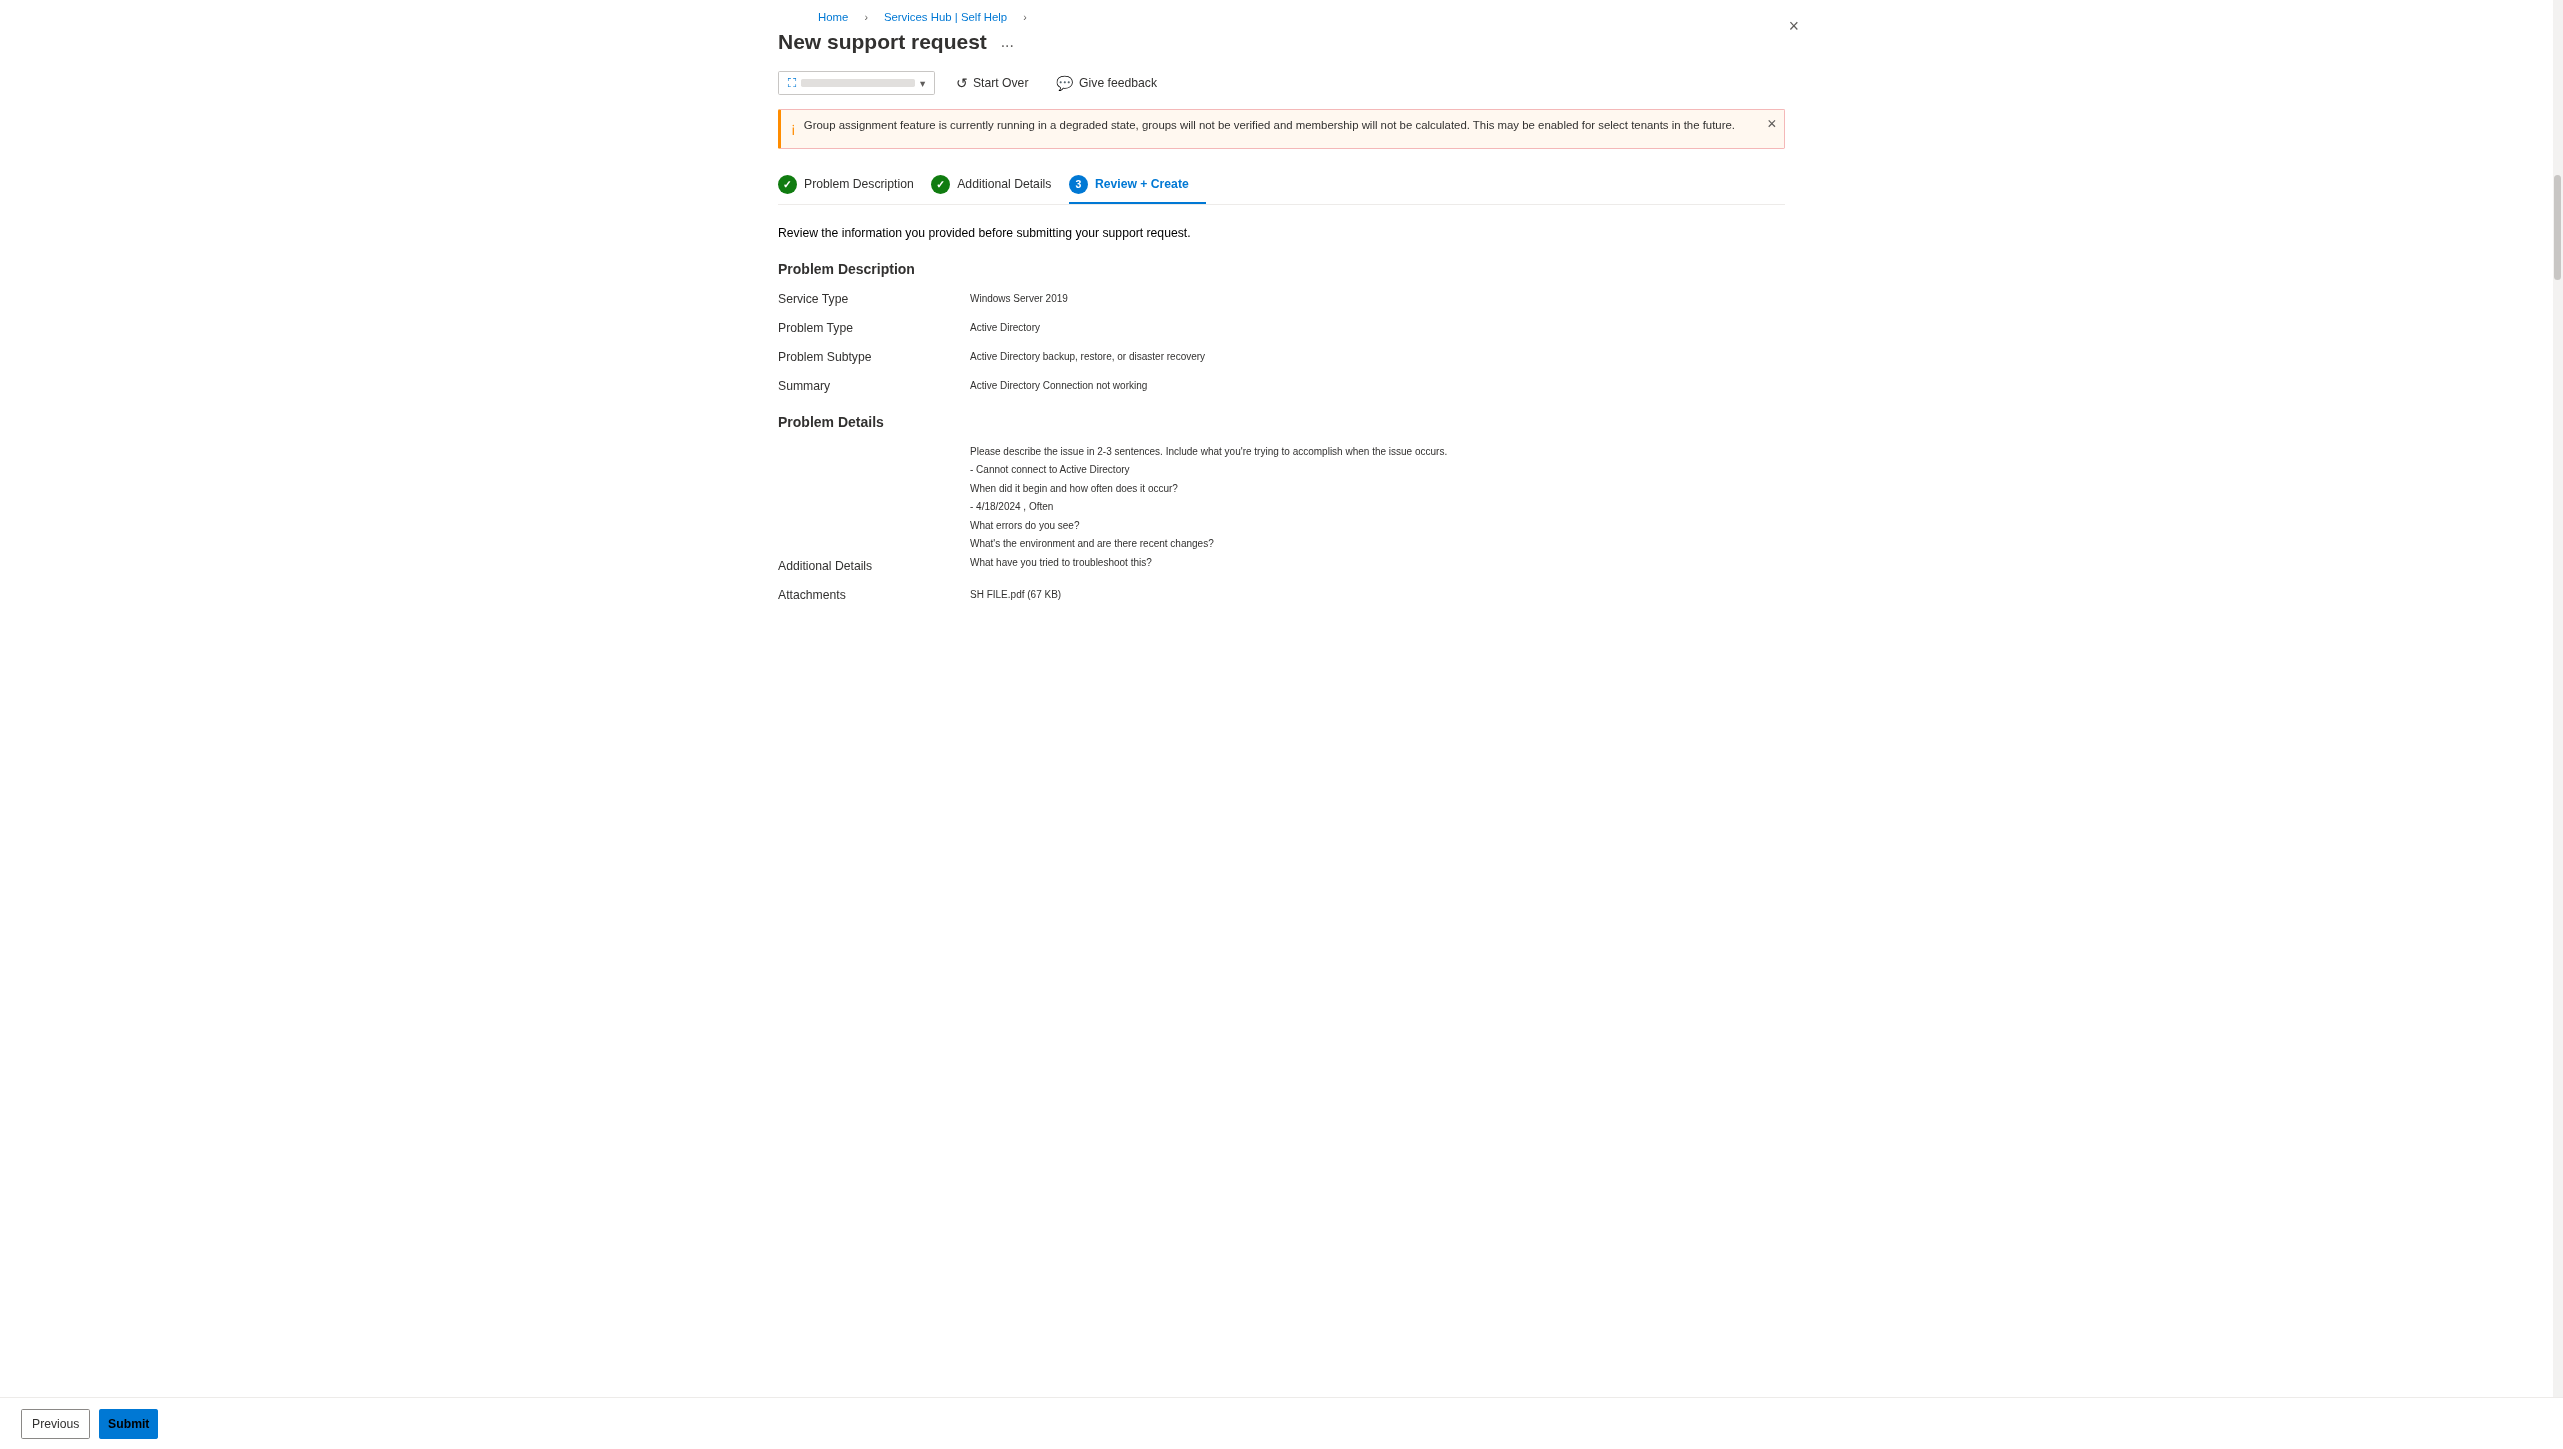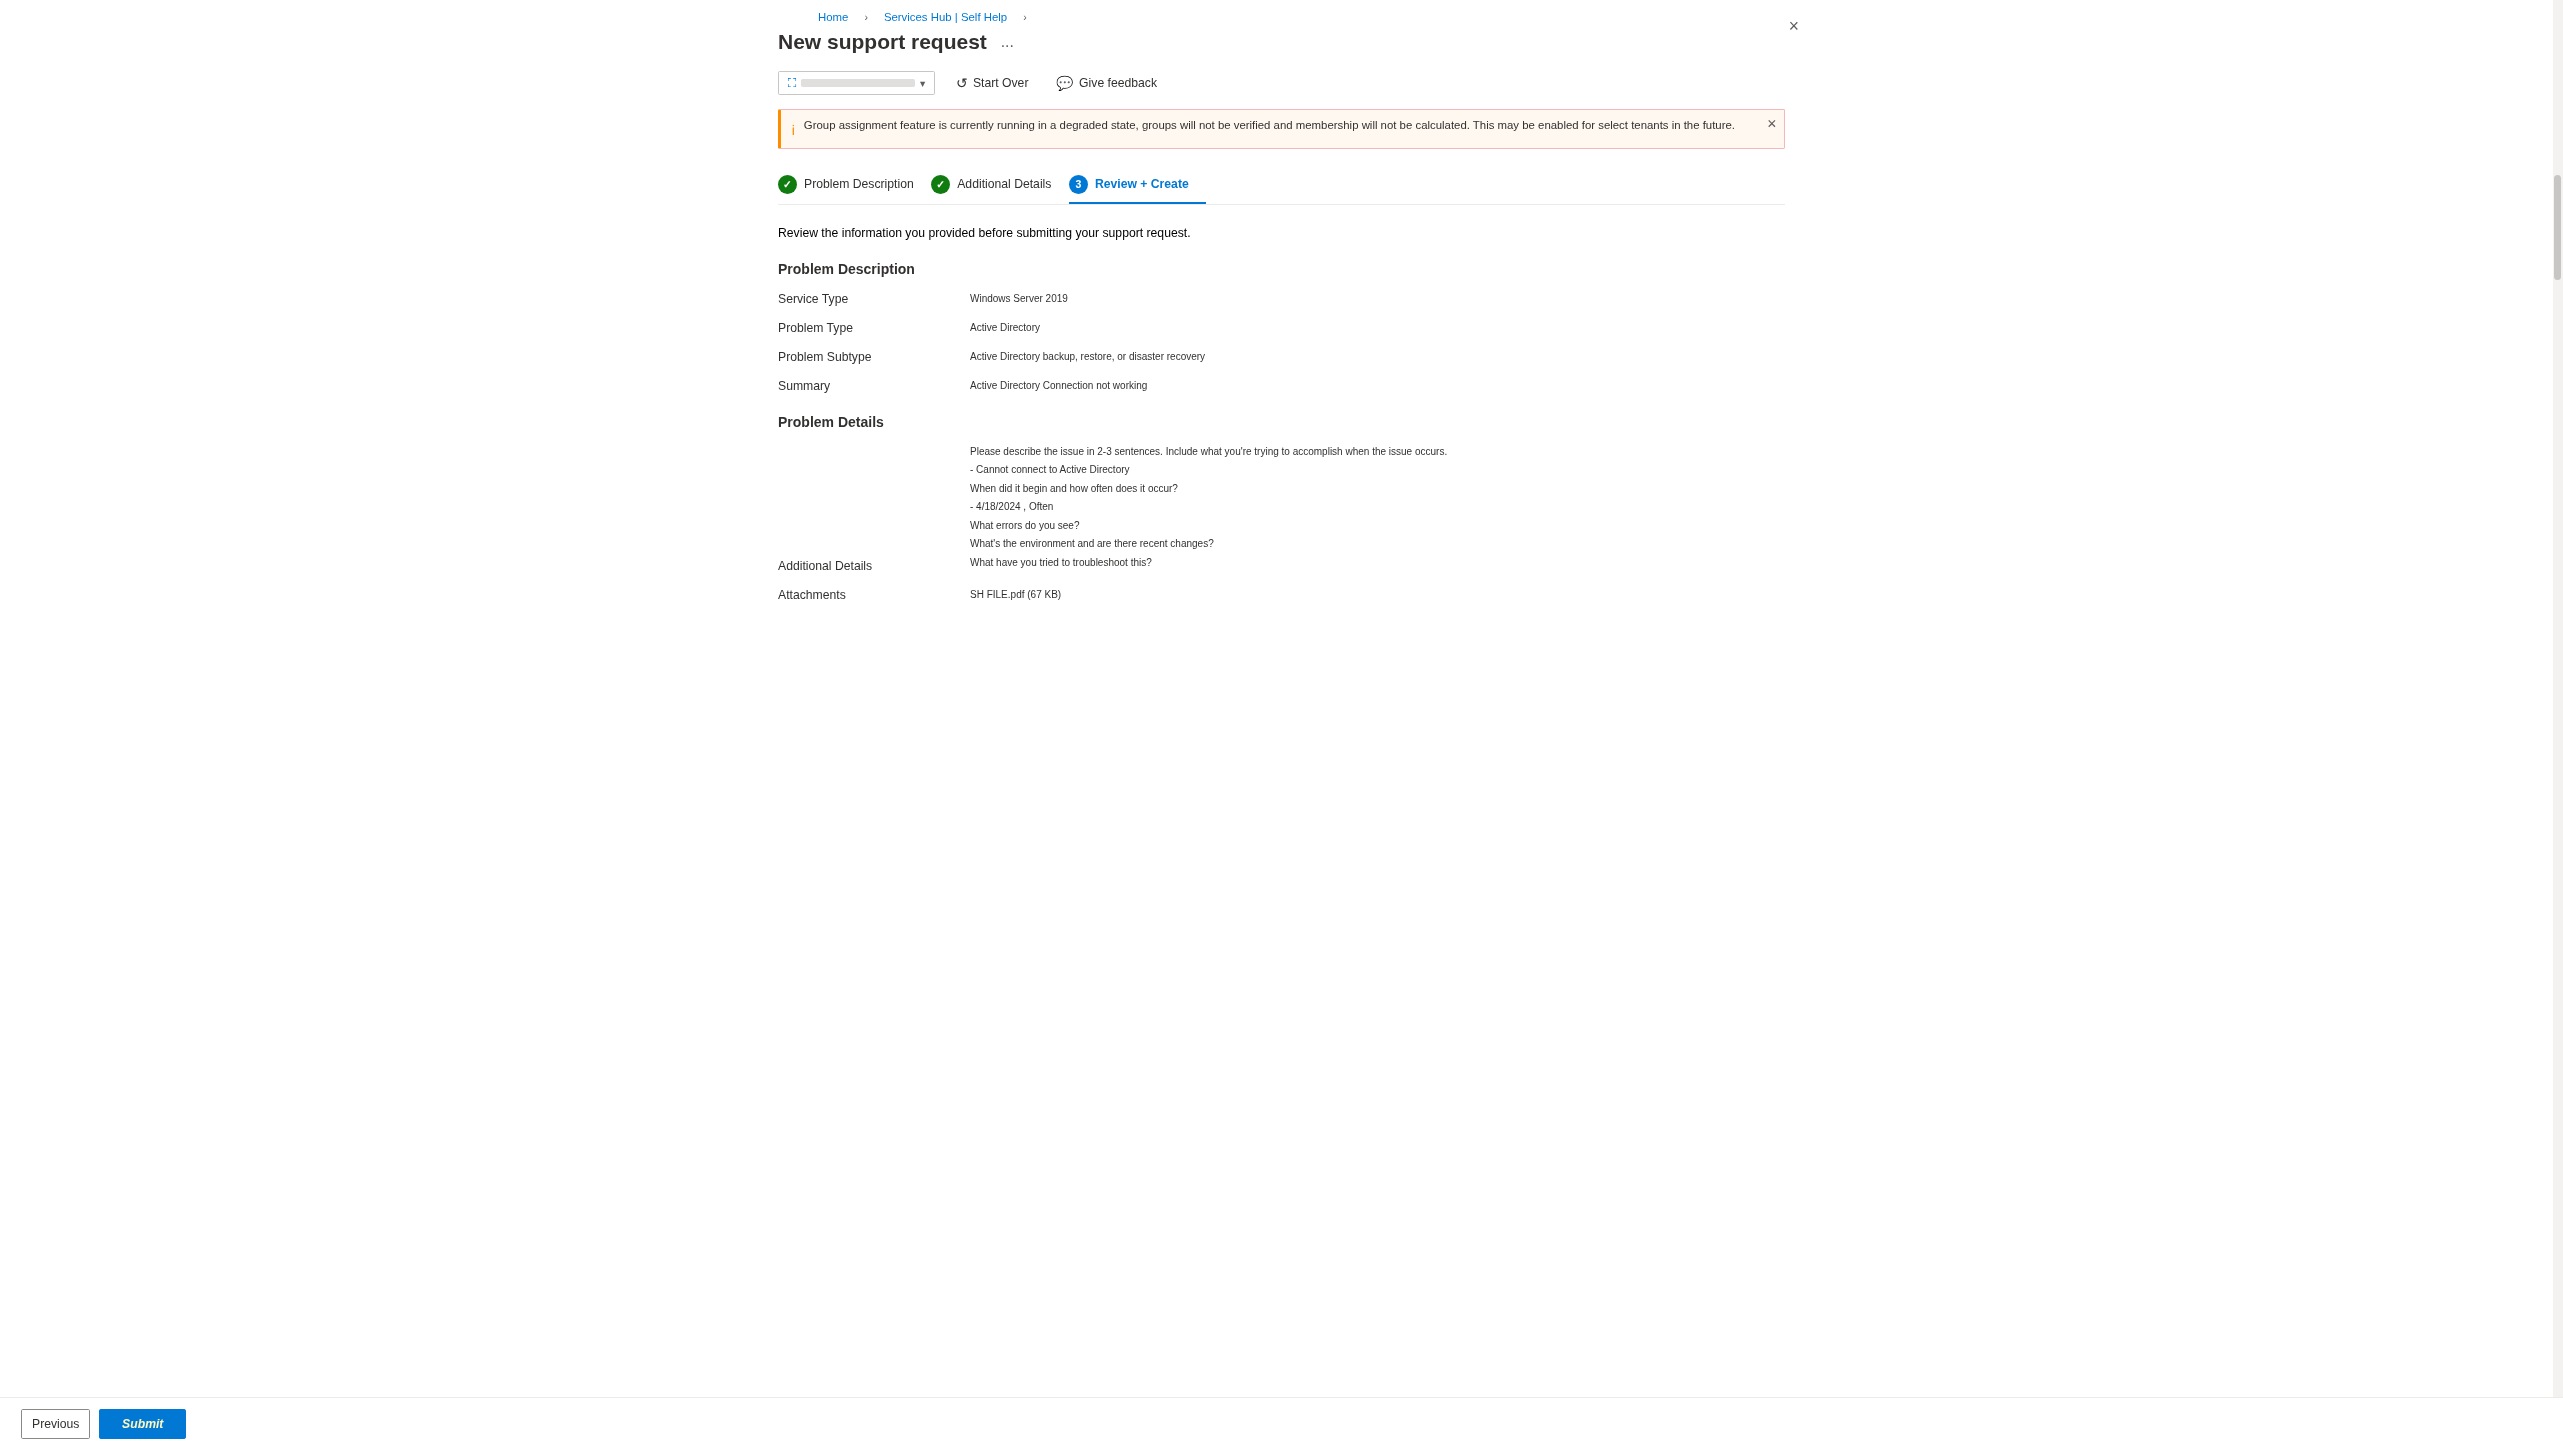--- a/index.html
+++ b/index.html
@@ -233,27 +233,26 @@
       border: 0.9px solid #8a8886;
       color: #323130;
       padding: 7px 10px;
       font-size: 12.2px;
       border-radius: 1.7px;
       cursor: pointer;
     }
     .btn-submit {
       background: #0078d4;
       border: 0.9px solid #0078d4;
-      color: #fef9c3;
-      padding: 7px 22px;
+      color: #000000;
+      padding: 7px 8px;
       font-size: 12.2px;
       border-radius: 1.7px;
       cursor: pointer;
       font-weight: 600;
-      font-style: italic;
     }
     
     .content-area {
       position: relative;
     }
     .right-scrollbar {
       position: fixed;
       right: 0;
       top: 0;
       bottom: 0;

